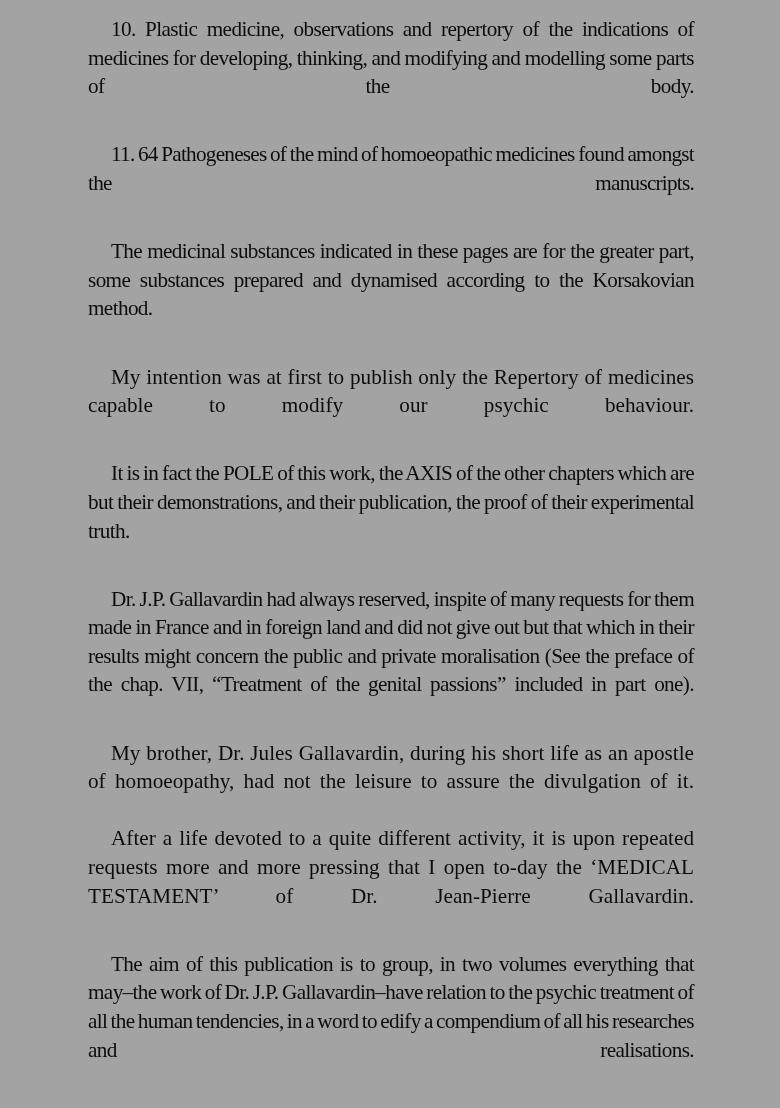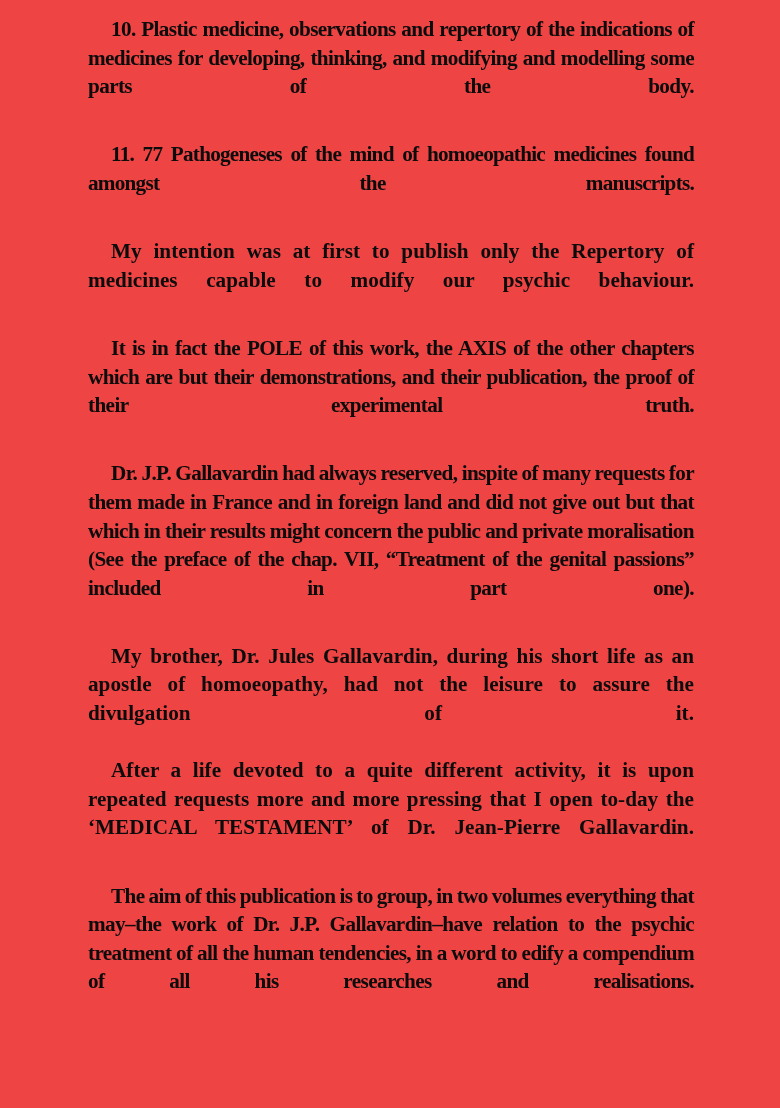--- a/index.html
+++ b/index.html
@@ -12,23 +12,22 @@
     height: 1108px;
     overflow: hidden;
     font-family: "Liberation Serif", "DejaVu Serif", serif;
     color: #0a0a0a;
   }
 
   #page {
     position: relative;
     width: 780px;
     height: 1108px;
-    background: #ef4444;
+    background: #a3a3a3;
     box-sizing: border-box;
-    font-weight: bold;
   }
 
   #text-column {
     position: absolute;
     left: 88px;
     top: 0px;
     width: 606px;
   }
 
   p.para {
@@ -59,23 +58,24 @@
 </style>
 </head>
 <body>
 
 <div id="page">
 
   <div id="text-column">
 
     <p class="para tight" style="margin-top:15px;">10.  Plastic medicine, observations and repertory of the indications of medicines for developing, thinking, and modifying and modelling some parts of the body.</p>
 
-    <p class="para tighter gap-md">11.   77 Pathogeneses of the mind of homoeopathic medicines found amongst the manuscripts.</p>
+    <p class="para tighter gap-md">11.   64 Pathogeneses of the mind of homoeopathic medicines found amongst the manuscripts.</p>
 
 
+    <p class="para tight gap-md">The medicinal substances indicated in these pages are for the greater part, some substances prepared and dynamised according to the Korsakovian method.</p>
 
     <p class="para loose gap-md">My intention was at first to publish only the Repertory of medicines capable to modify our psychic behaviour.</p>
 
     <p class="para tight gap-md">It is in fact the POLE of this work, the AXIS of the other chapters which are but their demonstrations, and their publication, the proof of their experimental truth.</p>
 
     <p class="para tight gap-md">Dr. J.P. Gallavardin had always reserved, inspite of many requests for them made in France and in foreign land and did not give out but that which in their results might concern the public and private moralisation (See the preface of the chap. VII, “Treatment of the genital passions” included in part one).</p>
 
     <p class="para loose gap-md">My brother, Dr. Jules Gallavardin, during his short life as an apostle of homoeopathy, had not the leisure to assure the divulgation of it.</p>
 
     <p class="para loose gap-lg">After a life devoted to a quite different activity, it is upon repeated requests more and more pressing that I open to-day the ‘MEDICAL TESTAMENT’ of Dr. Jean-Pierre Gallavardin.</p>

